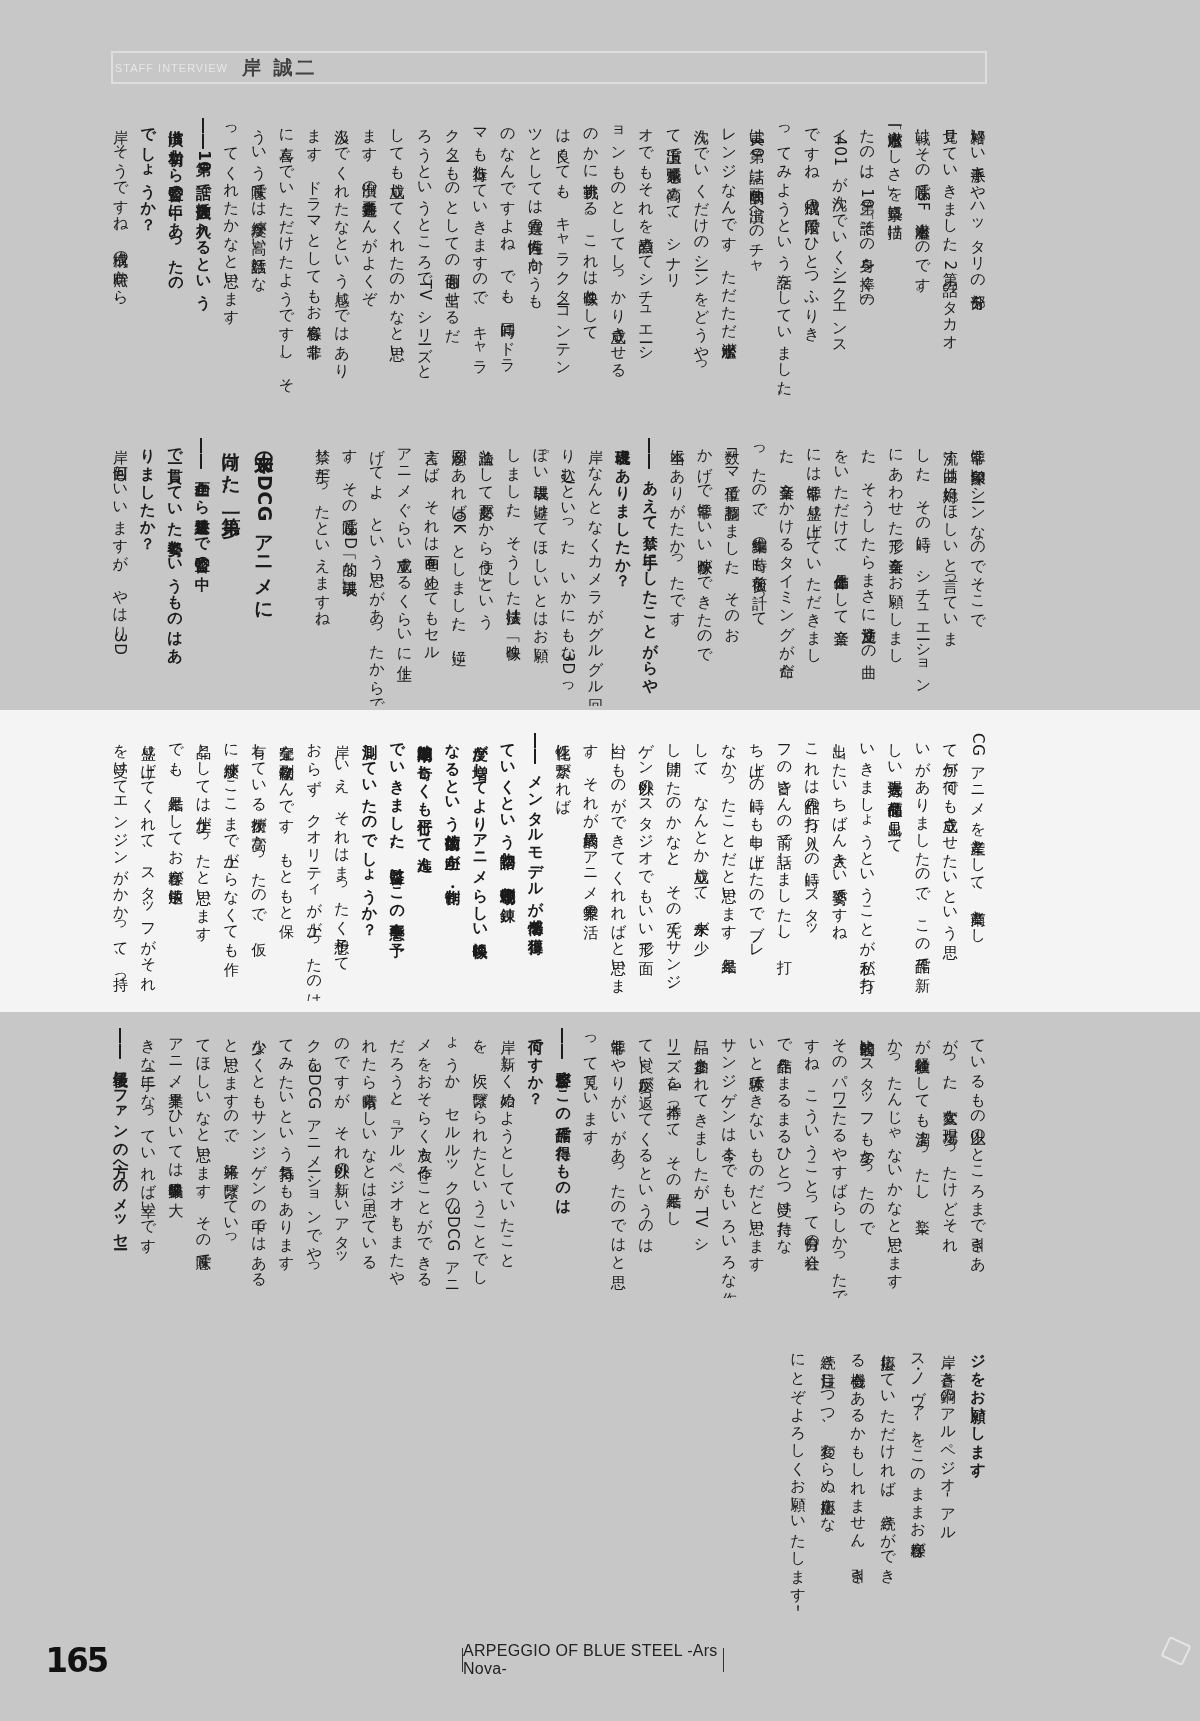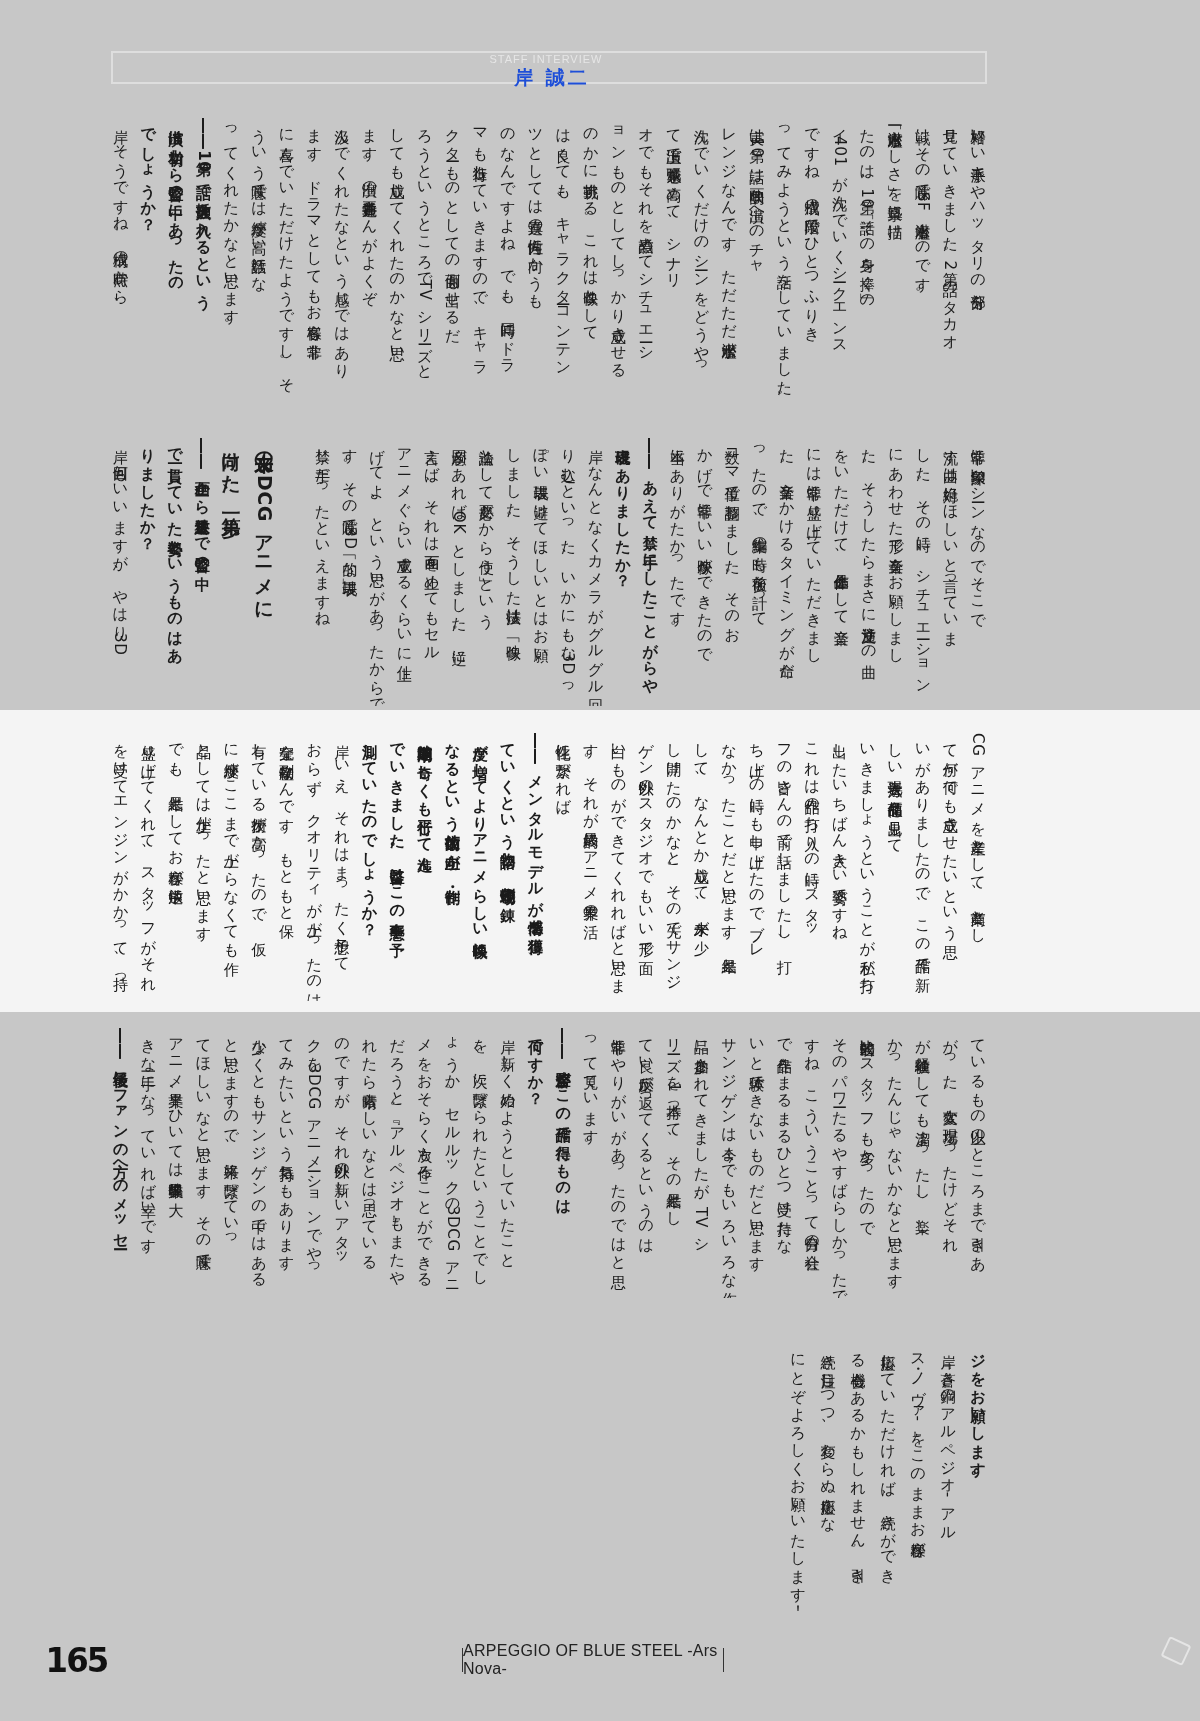--- a/index.html
+++ b/index.html
@@ -9,28 +9,28 @@
     font-family: "DejaVu Sans", "Liberation Sans", sans-serif;
     color: #1b1b1b;
   }
   .band-white {
     position: absolute; left: 0; top: 710px; width: 1200px; height: 302px;
     background: #f4f4f4;
   }
   .header-box {
     position: absolute; left: 111px; top: 51px; width: 876px; height: 33px;
     border: 2px solid #dedede; box-sizing: border-box;
-    display: flex; align-items: center; padding-left: 6px; flex-direction: column;
+    display: flex; align-items: center; 
   }
   .header-label {
     font-family: "Liberation Sans", sans-serif; font-size: 11px; letter-spacing: 1px;
     color: #e6e6e6; margin-right: 14px; margin-left: 2px;
   }
   .header-name {
-    font-size: 19px; font-weight: bold; color: #1d4ed8; letter-spacing: 3px;
+    font-size: 19px; font-weight: bold; color: #404040; letter-spacing: 3px;
   }
   .row {
     position: absolute; left: 108px; width: 885px;
     display: flex; flex-direction: row-reverse; justify-content: flex-start;
   }
   .col {
     writing-mode: vertical-rl; text-orientation: mixed;
     width: 30px; font-size: 15.2px; line-height: 30px; letter-spacing: 0.6px;
     white-space: nowrap; overflow: hidden;
   }

